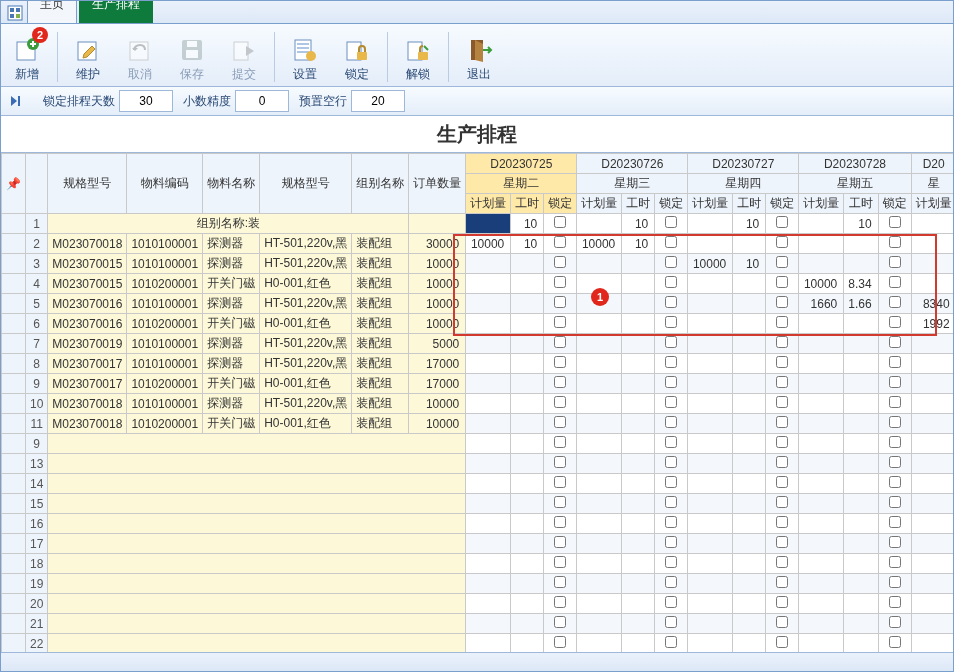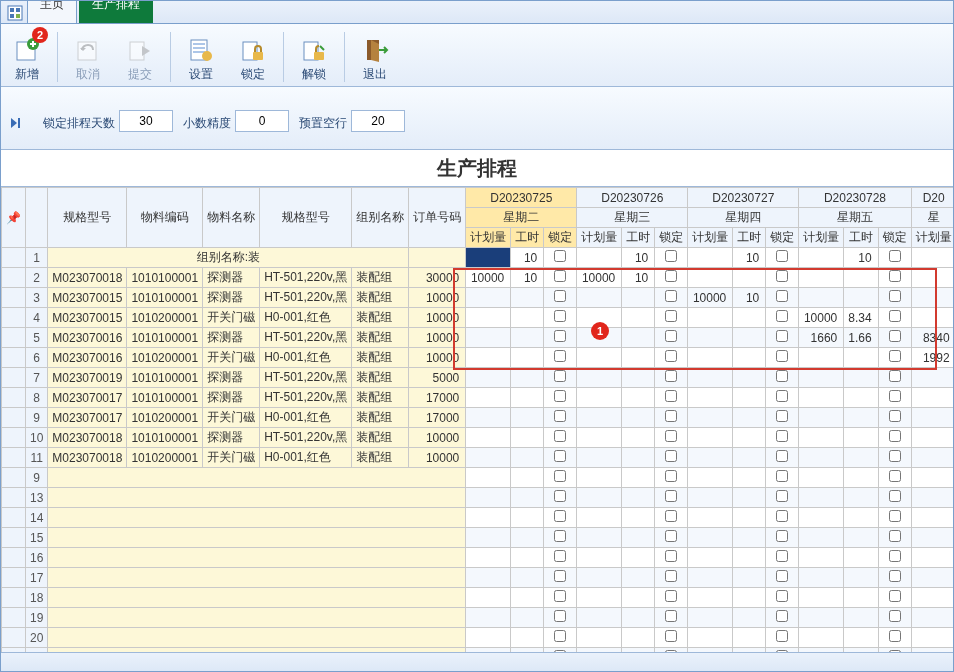--- a/index.html
+++ b/index.html
@@ -8,21 +8,21 @@
 .tabbar .sysicon{width:16px;height:16px;margin:0 4px 2px 2px;display:flex;align-items:center;justify-content:center}
 .tab{padding:10px 12px;margin-right:2px;border:1px solid #7a9fcc;border-bottom:none;border-radius:2px 2px 0 0;cursor:pointer}
 .tab.inactive{background:#f3f7fc}
 .tab.active{background:#0e7a3b;color:#fff;border-color:#0e7a3b}
 .toolbar{height:62px;background:linear-gradient(#f7fbff,#e4edf9);border-bottom:1px solid #9eb8d9;display:flex;align-items:flex-end;position:relative}
 .tbtn{width:46px;height:58px;display:flex;flex-direction:column;align-items:center;justify-content:flex-end;margin:0 2px;padding-bottom:2px;cursor:pointer;position:relative;border:1px solid transparent;border-radius:3px}
 .tbtn .ico{width:28px;height:28px;margin-bottom:2px;display:flex;align-items:center;justify-content:center}
 .tbtn .lbl{font-size:12px;color:#2b4a75}
 .tdiv{width:1px;height:50px;background:#b9cce4;margin:0 4px 4px 4px}
 .badge{position:absolute;top:2px;right:2px;width:16px;height:16px;border-radius:50%;background:#e1261c;color:#fff;font-size:11px;display:flex;align-items:center;justify-content:center;font-weight:bold}
-.parambar{height:28px;border-bottom:1px solid #9eb8d9;background:linear-gradient(#f7fbff,#e4edf9);display:flex;align-items:flex-end;padding:17px 6px}
+.parambar{height:28px;border-bottom:1px solid #9eb8d9;background:linear-gradient(#f7fbff,#e4edf9);display:flex;align-items:center;padding:0 6px}
 .parambar .nav{width:18px;height:18px;margin-right:8px;display:flex;align-items:center;justify-content:center;cursor:pointer}
 .plabel{margin:0 4px 0 10px;color:#2b4a75}
 .pinput{width:48px;height:18px;border:1px solid #9eb8d9;text-align:center;font-size:12px}
 .titlebar{height:36px;display:flex;align-items:center;justify-content:center;font-size:20px;font-family:SimSun;font-weight:bold}
 .grid{position:relative;overflow:auto;border-top:1px solid #9eb8d9;height:calc(100% - 22px - 62px - 28px - 36px - 18px)}
 table{border-collapse:collapse;table-layout:fixed}
 th,td{border:1px solid #c9c9c9;padding:0 4px;height:19px;font-size:12px;white-space:nowrap;overflow:hidden;background:#fff}
 th{background:#eef4fc;font-weight:normal;color:#333}
 .rownum{background:#eef4fc;text-align:center;color:#555;width:26px}
 .pin{width:14px;text-align:center;background:#eef4fc}
@@ -68,29 +68,48 @@
       <div class="ico">
           <svg width="28" height="28">
             <rect x="4" y="6" width="18" height="18" fill="#fff" stroke="#6b8fbf"></rect>
             <circle cx="20" cy="8" r="6" fill="#3a9c3a"></circle>
             <path d="M20 5v6M17 8h6" stroke="#fff" stroke-width="2"></path>
           </svg>
         </div>
       <div class="lbl">新增</div>
     </div>
     <div class="tdiv"></div>
+    <div class="tbtn">
+      <div class="ico">
+          <svg width="28" height="28">
+            <rect x="4" y="6" width="18" height="18" fill="#fff" stroke="#6b8fbf"></rect>
+            <path d="M10 18l8-8 3 3-8 8-4 1z" fill="#e8b84a" stroke="#b58a2a"></path>
+          </svg>
+        </div>
+      <div class="lbl">维护</div>
+    </div>
     <div class="tbtn" style="opacity:.5">
       <div class="ico">
           <svg width="28" height="28">
             <rect x="4" y="6" width="18" height="18" fill="#fff" stroke="#aaa"></rect>
             <path d="M8 14c0-3 3-5 6-5s5 2 5 5" fill="none" stroke="#888" stroke-width="2"></path>
             <path d="M6 12l3 3 3-3" fill="#888"></path>
           </svg>
         </div>
       <div class="lbl">取消</div>
+    </div>
+    <div class="tbtn" style="opacity:.5">
+      <div class="ico">
+          <svg width="28" height="28">
+            <rect x="4" y="4" width="20" height="20" fill="#9aa" rx="2"></rect>
+            <rect x="8" y="14" width="12" height="8" fill="#fff"></rect>
+            <rect x="9" y="5" width="10" height="6" fill="#fff"></rect>
+          </svg>
+        </div>
+      <div class="lbl">保存</div>
     </div>
     <div class="tbtn" style="opacity:.5">
       <div class="ico">
           <svg width="28" height="28">
             <rect x="4" y="6" width="14" height="18" fill="#fff" stroke="#aaa"></rect>
             <path d="M16 10l8 5-8 5z" fill="#999"></path>
           </svg>
         </div>
       <div class="lbl">提交</div>
     </div>
@@ -163,21 +182,21 @@
       <table>
         <tbody>
           <tr>
             <th class="pin" rowspan="3">📌</th>
             <th class="rownum" rowspan="3"></th>
             <th rowspan="3" style="width:78px">规格型号</th>
             <th rowspan="3" style="width:78px">物料编码</th>
             <th rowspan="3" style="width:64px">物料名称</th>
             <th rowspan="3" style="width:100px">规格型号</th>
             <th rowspan="3" style="width:40px">组别名称</th>
-            <th rowspan="3" style="width:38px">订单号码</th>
+            <th rowspan="3" style="width:38px">订单数量</th>
             <th colspan="3" class="dayhdr sel">D20230725</th>
             <th colspan="3" class="dayhdr">D20230726</th>
             <th colspan="3" class="dayhdr">D20230727</th>
             <th colspan="3" class="dayhdr">D20230728</th>
             <th colspan="1" class="dayhdr">D20</th>
           </tr>
           <tr>
             <th colspan="3" class="weekhdr sel">星期二</th>
             <th colspan="3" class="weekhdr">星期三</th>
             <th colspan="3" class="weekhdr">星期四</th>

